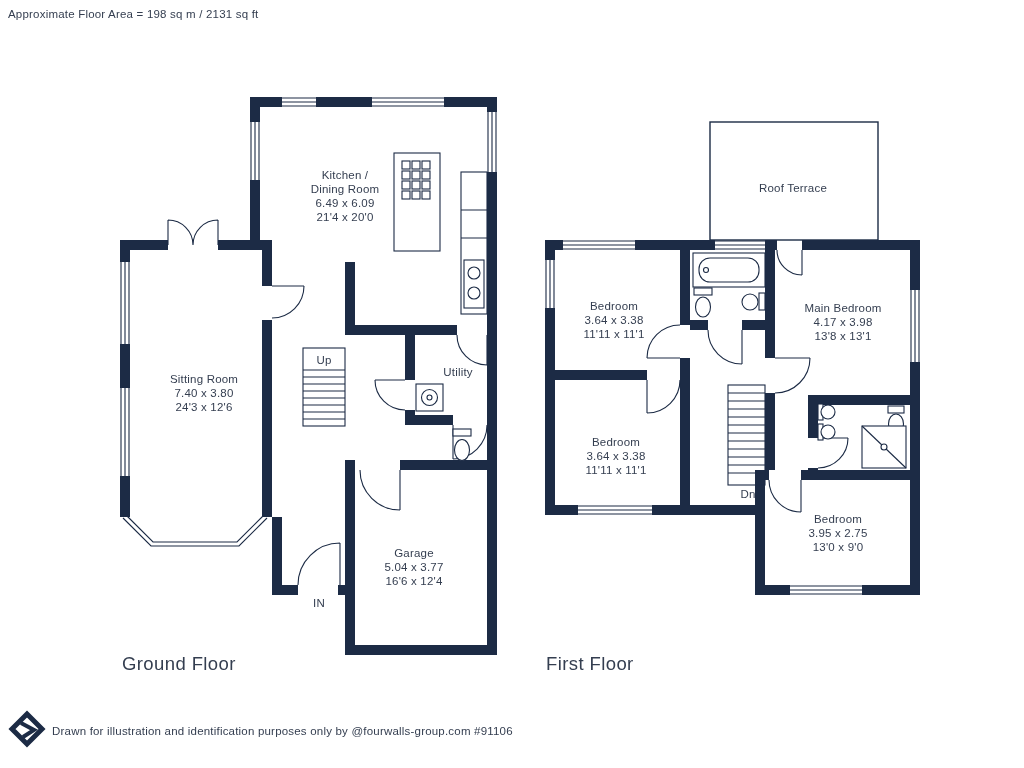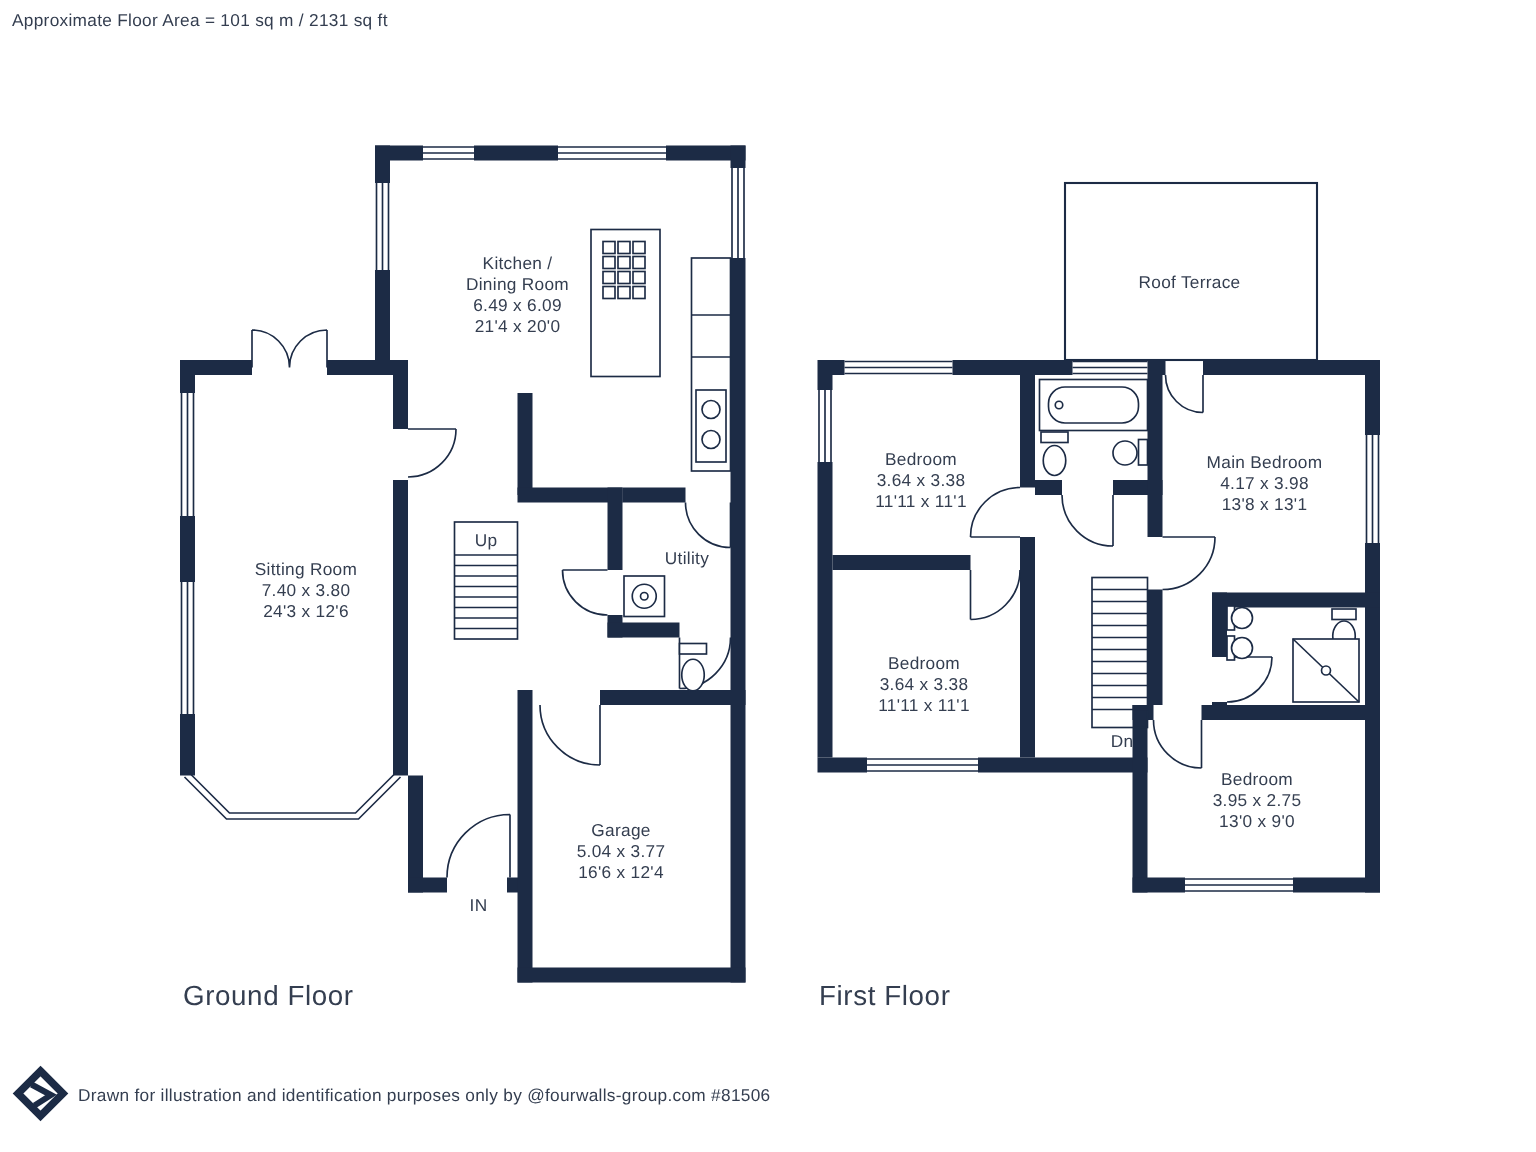--- a/index.html
+++ b/index.html
@@ -12,21 +12,21 @@
   .logo{position:absolute;left:8px;top:708px;}
   svg.plan{position:absolute;left:0;top:0;}
   svg text{fill:#343E50;}
   .rn{font-size:11.5px;text-anchor:middle;letter-spacing:.2px;}
   .sm{font-size:11.5px;text-anchor:middle;letter-spacing:.2px;}
   .fl{font-size:18.5px;letter-spacing:.4px;}
 </style>
 </head>
 <body>
 
-<div class="hdr">Approximate Floor Area = 101 sq m / 2131 sq ft</div>
+<div class="hdr">Approximate Floor Area = 198 sq m / 2131 sq ft</div>
 
 <svg class="plan" width="1024" height="768" viewBox="0 0 1024 768">
 
   <g>
 
     <g fill="#1C2B45">
       <rect x="250" y="97" width="32" height="10"></rect>
       <rect x="316" y="97" width="56" height="10"></rect>
       <rect x="444" y="97" width="53" height="10"></rect>
       <rect x="487" y="97" width="10" height="15"></rect>
@@ -252,13 +252,13 @@
 </svg>
 
 <div class="logo">
   <svg width="38" height="46" viewBox="0 0 38 46">
     <g transform="translate(19,23)" stroke="#1C2B45" fill="none">
       <path d="M0,-17 L15,-2 L0,13 L-15,-2 Z" stroke-width="5"></path>
       <path d="M-6,-8 L7,-1 L-4,6" stroke-width="4"></path>
     </g>
   </svg>
 </div>
-<div class="ftr-text">Drawn for illustration and identification purposes only by @fourwalls-group.com #81506</div>
+<div class="ftr-text">Drawn for illustration and identification purposes only by @fourwalls-group.com #91106</div>
 
 </body></html>

